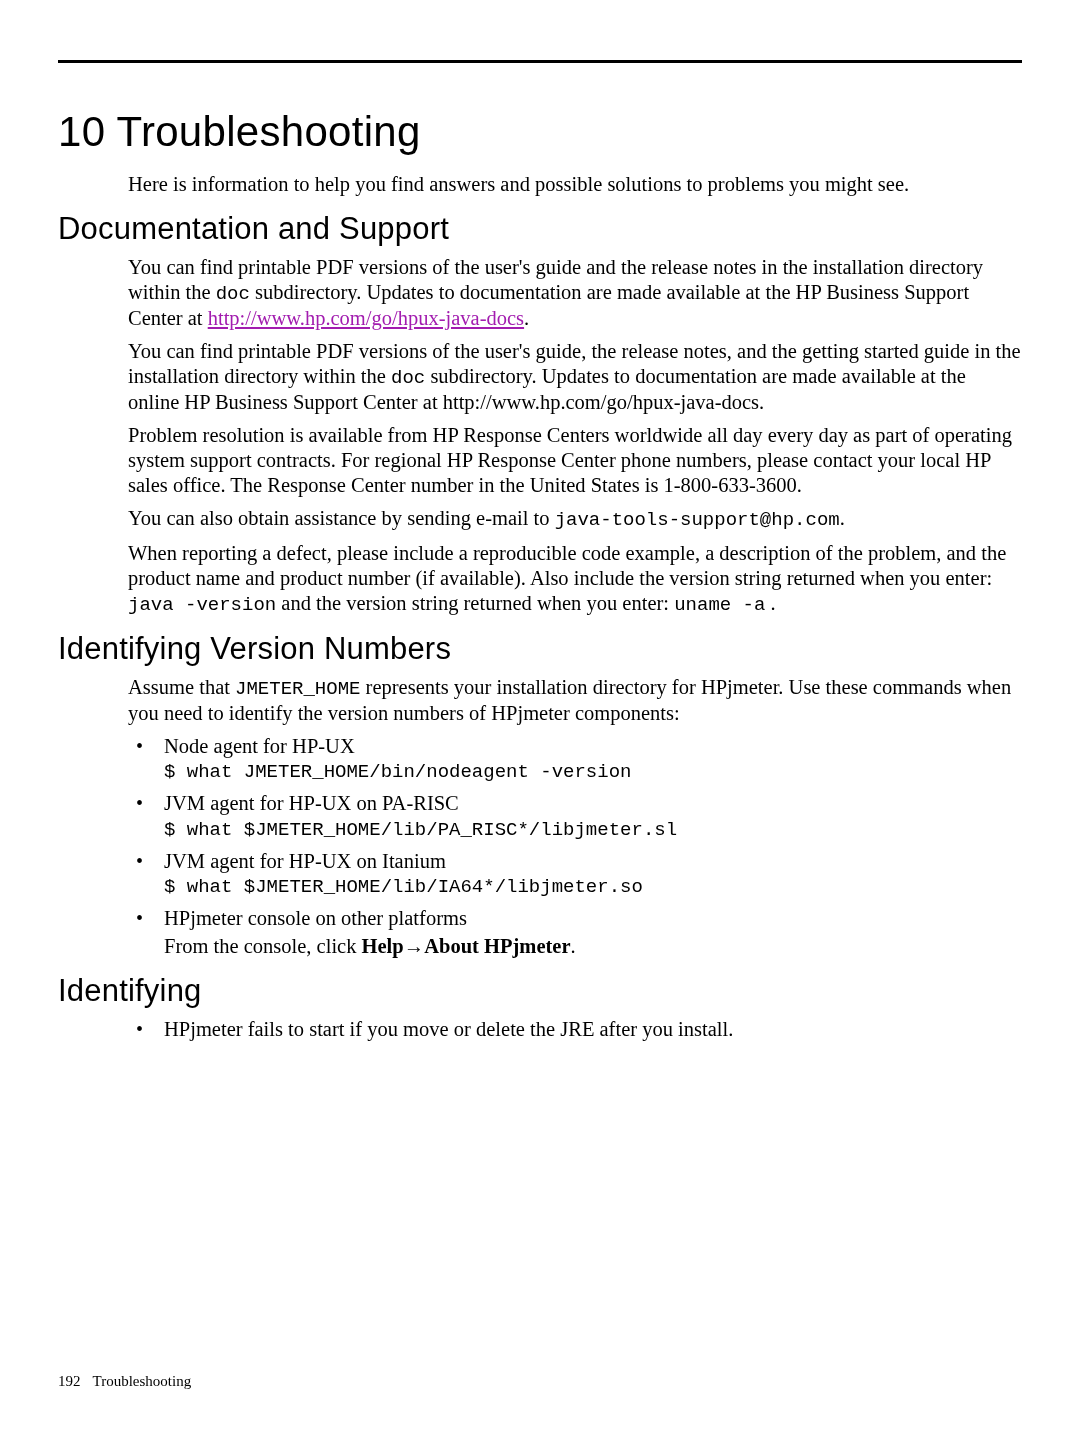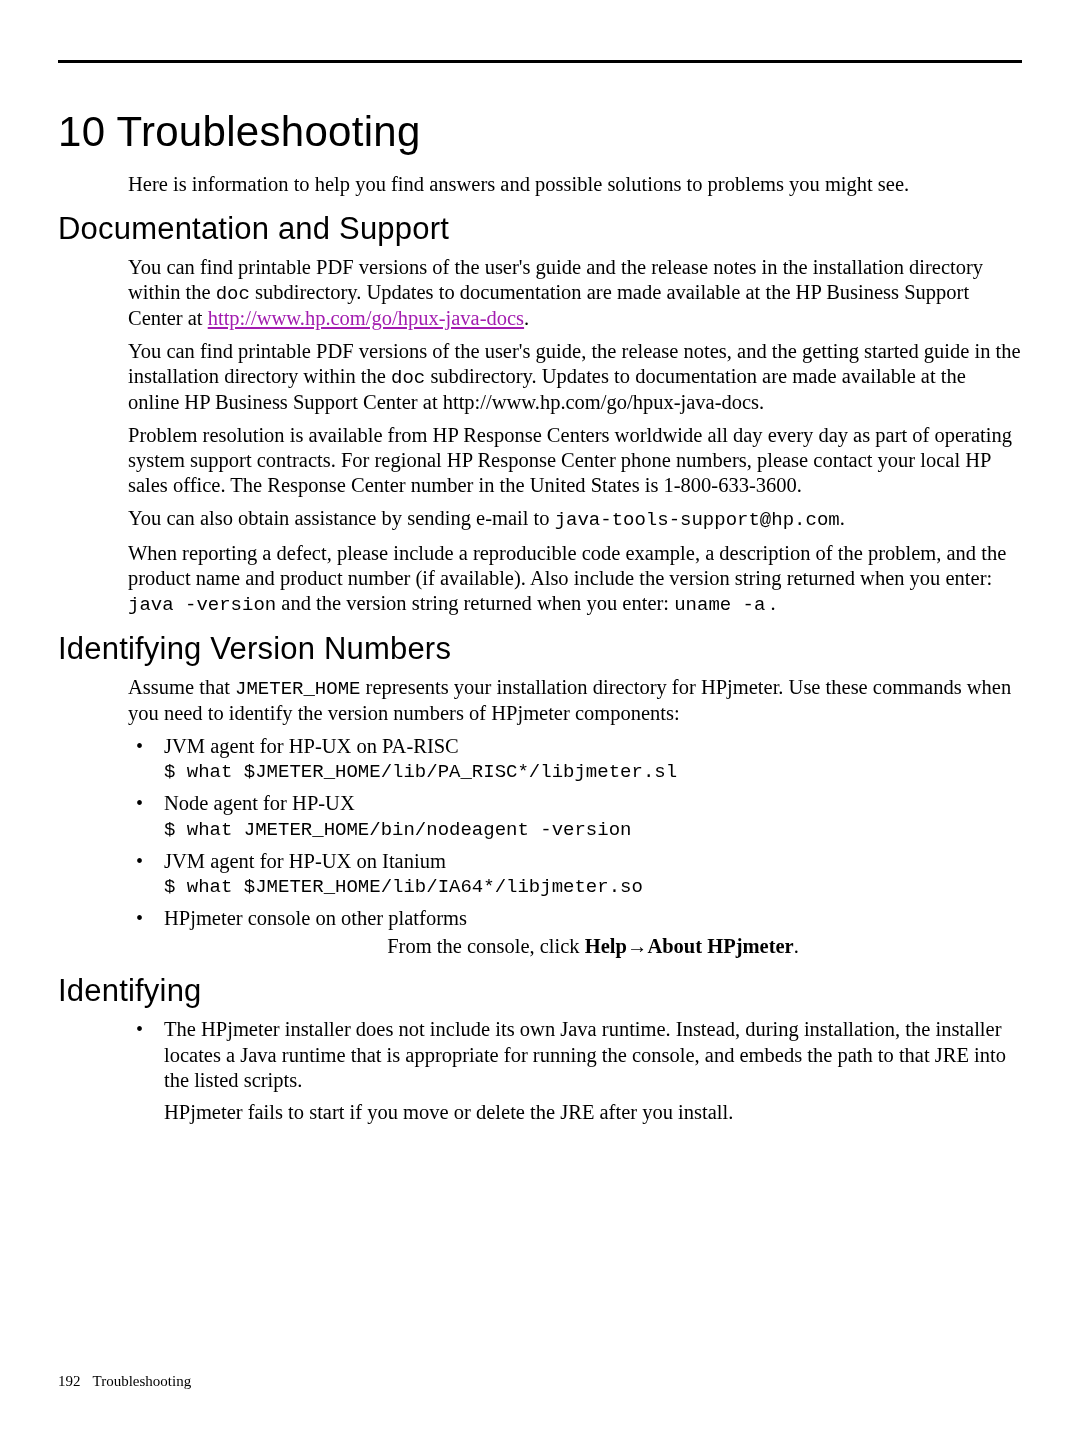--- a/index.html
+++ b/index.html
@@ -128,46 +128,45 @@
 
   <h2 class="section-title">Identifying Version Numbers</h2>
 
   <div class="body-indent">
     <p class="para">
       <span>Assume that </span><span class="mono">JMETER_HOME</span><span> represents your installation directory for HPjmeter. Use these commands when you need to identify the version numbers of HPjmeter components:</span>
     </p>
 
     <ul class="bullets">
       <li>
+        <span>Node agent for HP-UX</span>
+        <span class="cmd">$ what JMETER_HOME/bin/nodeagent -version</span>
+      </li>
+      <li>
         <span>JVM agent for HP-UX on PA-RISC</span>
         <span class="cmd">$ what $JMETER_HOME/lib/PA_RISC*/libjmeter.sl</span>
-      </li>
-      <li>
-        <span>Node agent for HP-UX</span>
-        <span class="cmd">$ what JMETER_HOME/bin/nodeagent -version</span>
       </li>
       <li>
         <span>JVM agent for HP-UX on Itanium</span>
         <span class="cmd">$ what $JMETER_HOME/lib/IA64*/libjmeter.so</span>
       </li>
       <li>
         <span>HPjmeter console on other platforms</span>
-        <span style="display:block; margin-top:2px;text-align:center;">
+        <span style="display:block; margin-top:2px;">
           <span>From the console, click </span><span class="bold">Help</span><span>→</span><span class="bold">About HPjmeter</span><span>.</span>
         </span>
       </li>
     </ul>
   </div>
 
   <h2 class="section-title">Identifying</h2>
 
   <div class="body-indent">
     <ul class="bullets">
       <li>
-        <span>The HPjmeter installer does not include its own Java runtime. Instead, during installation, the installer locates a Java runtime that is appropriate for running the console, and embeds the path to that JRE into the listed scripts.</span>
         <span style="display:block; margin-top:6px;">HPjmeter fails to start if you move or delete the JRE after you install.</span>
       </li>
     </ul>
   </div>
 
 </div>
 
 <div class="footer">
   <span class="pnum">192</span><span>Troubleshooting</span>
 </div>

